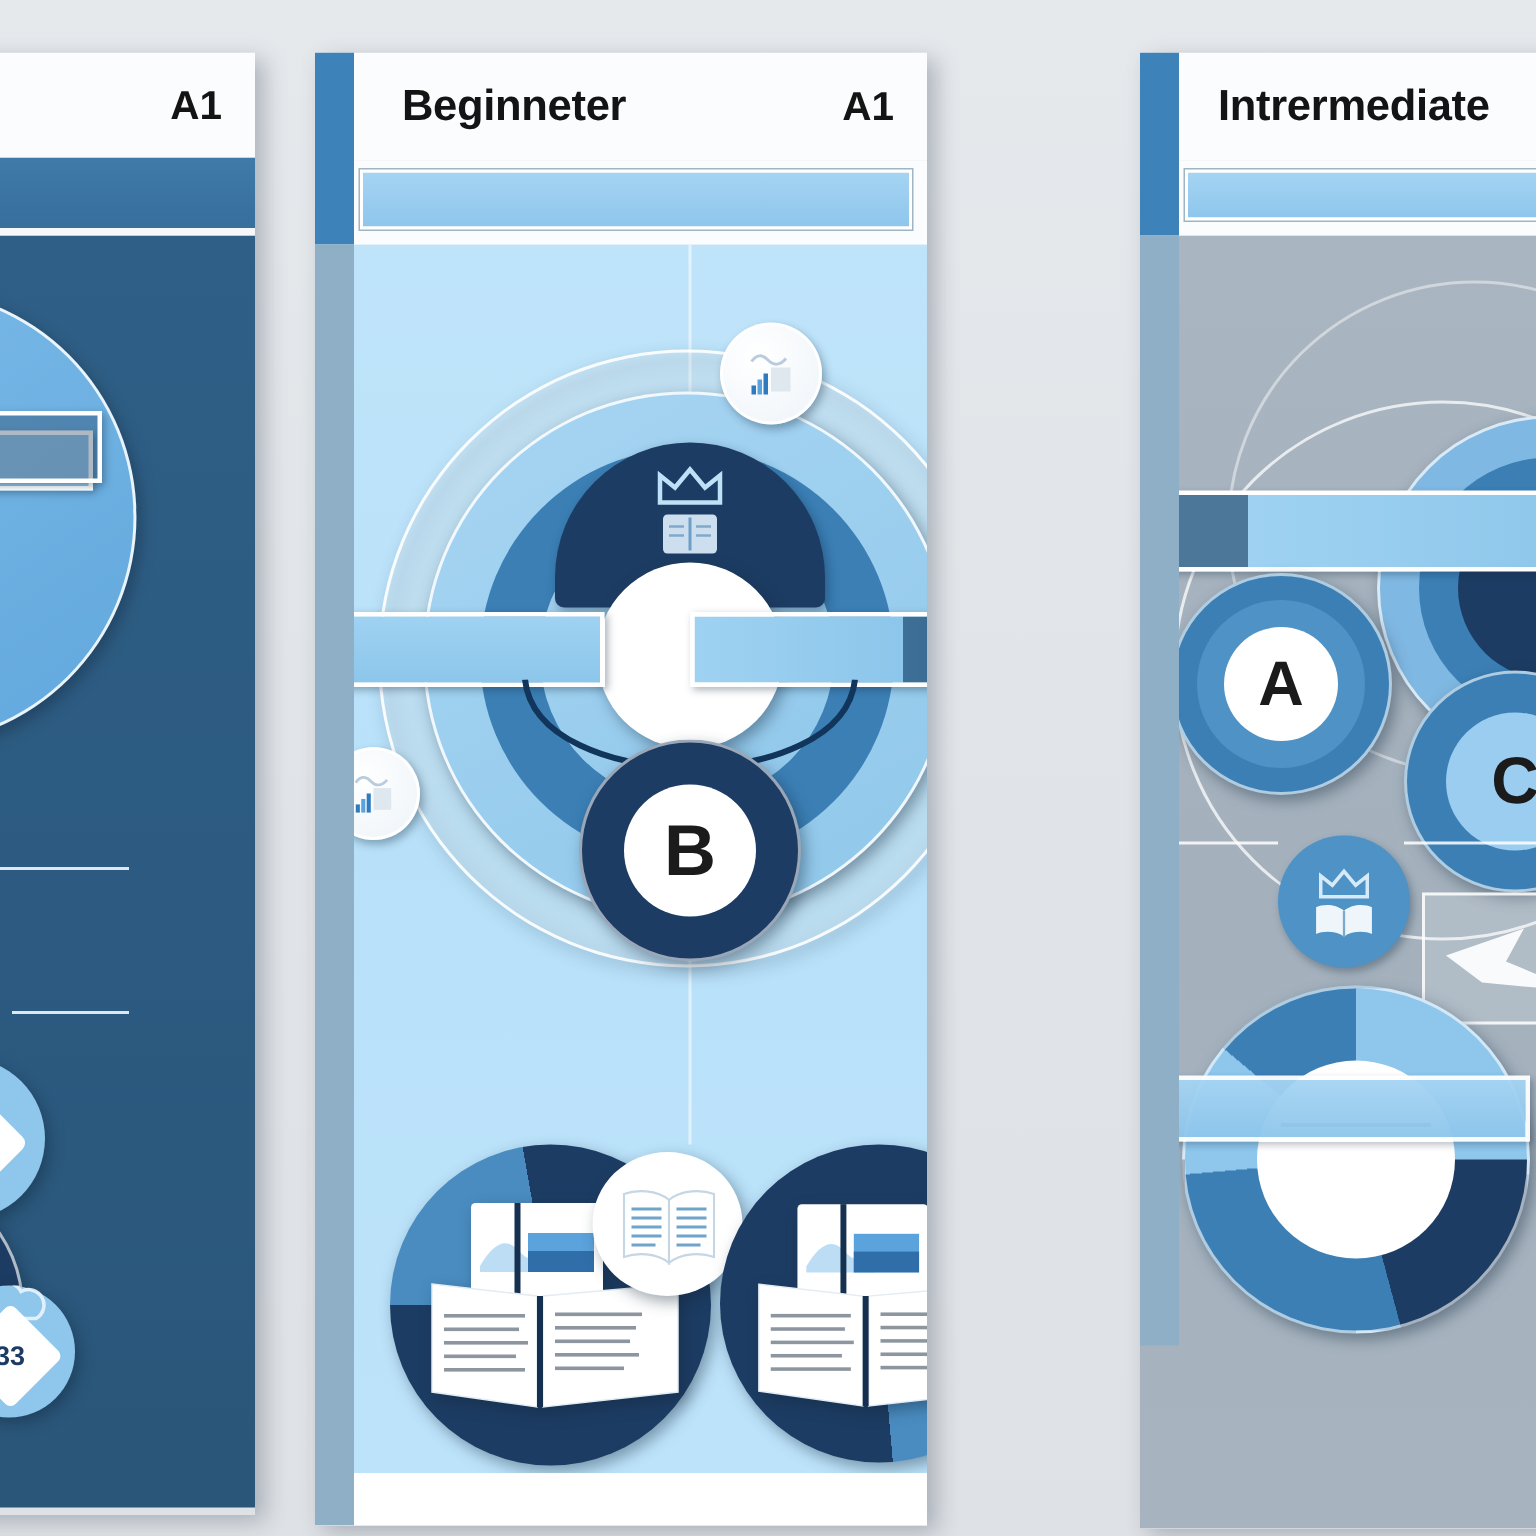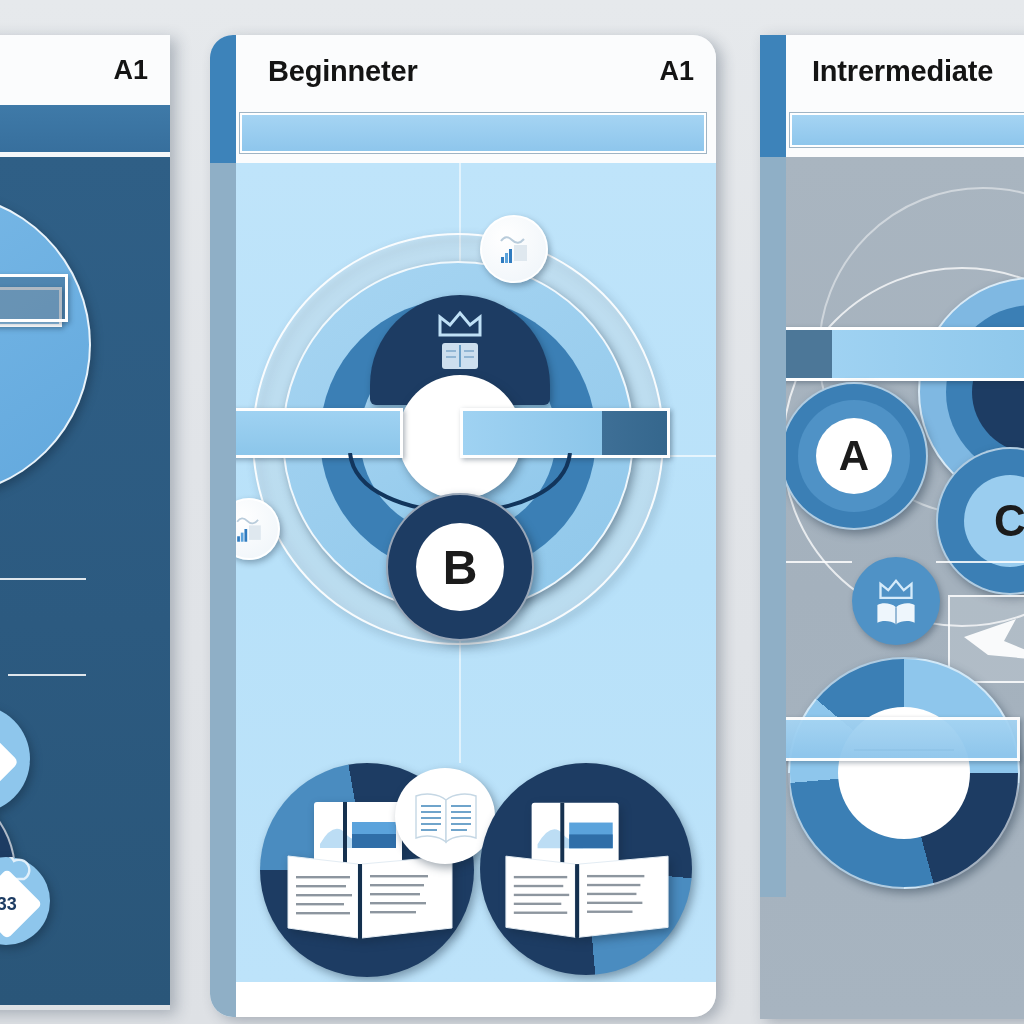--- a/index.html
+++ b/index.html
@@ -87,21 +87,21 @@
     background: linear-gradient(180deg, #3f7aa8 0%, #376f9d 100%);
     border-bottom: 5px solid #f5f7f9;
     z-index: 11;
   }
   #card1 .card-body {
     height: calc(100% - 127px);
     background: linear-gradient(180deg, #2f5f86 0%, #2c5a80 55%, #2a5679 100%);
   }
 
   
-  #card2 { left: 210px; top: 35px; width: 506px; height: 982px; border-radius: 23px; }
+  #card2 { left: 210px; top: 35px; width: 408px; height: 982px; }
   #card2 .card-header { height: 72px; padding-left: 58px; }
   #card2 .progress-wrap { height: 56px; padding-left: 30px; }
   #card2 .card-body {
     height: calc(100% - 128px - 35px);
     background: linear-gradient(180deg, #bfe4fa 0%, #b8e1f9 50%, #bde3fa 100%);
   }
   #card2 .footer { height: 35px; background: #ffffff; }
 
   
   #card3 { left: 760px; top: 35px; width: 330px; height: 984px; }

